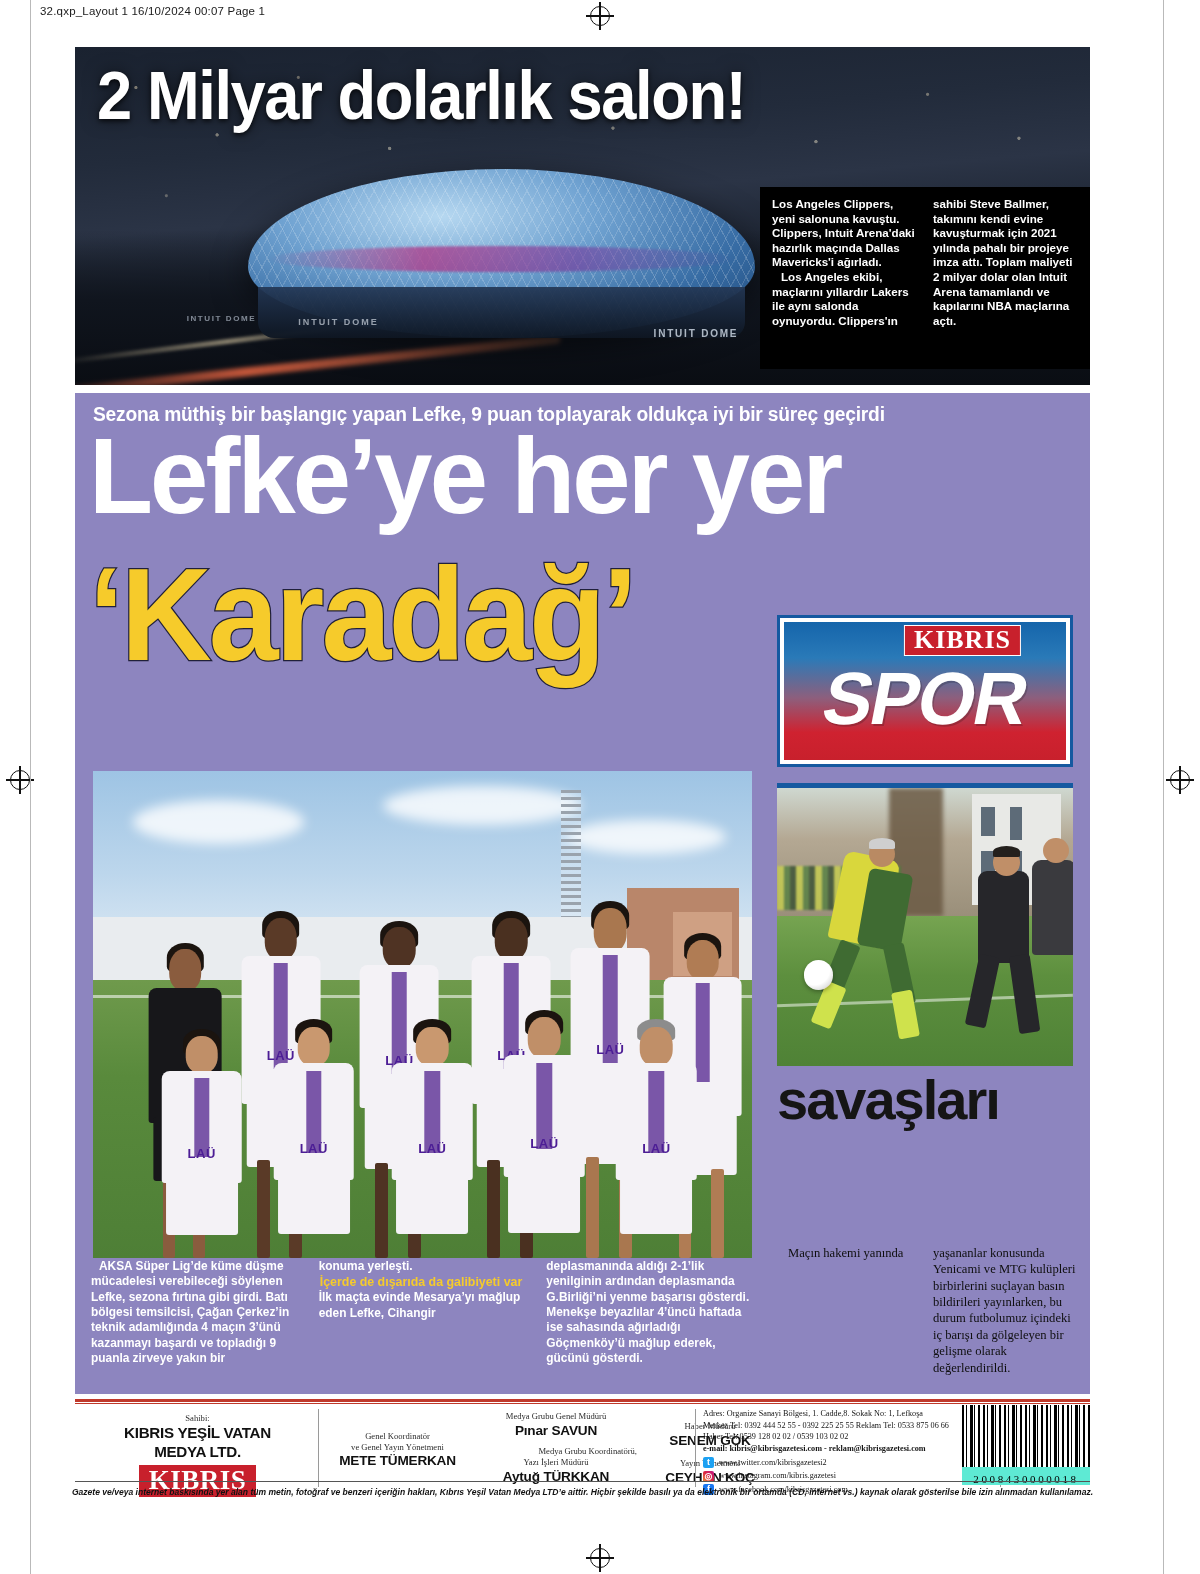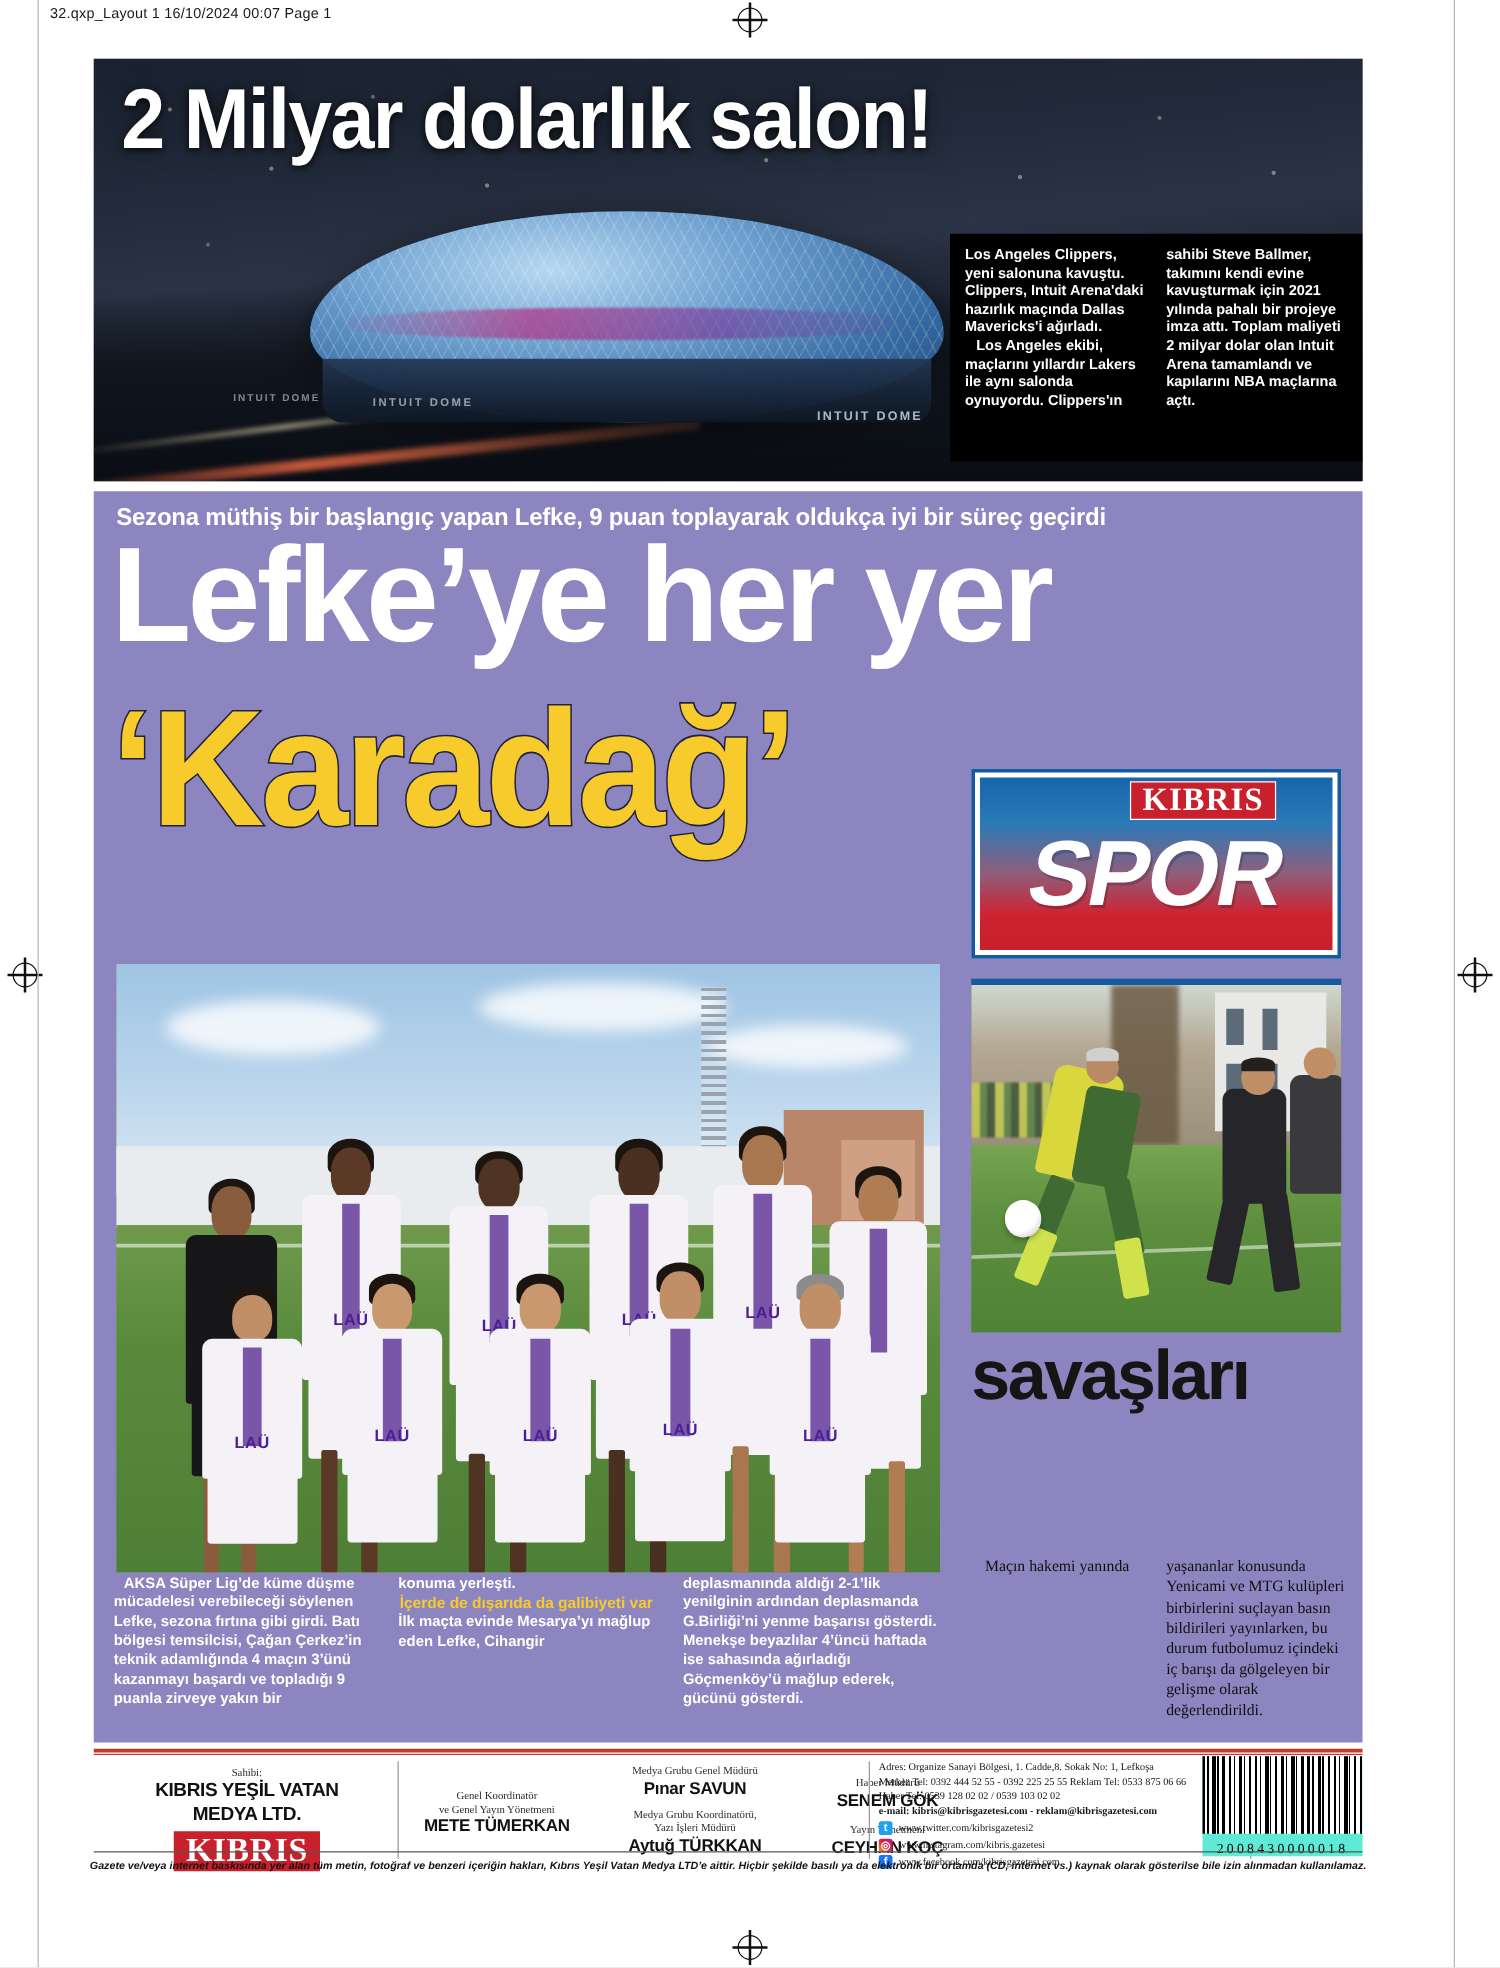--- a/index.html
+++ b/index.html
@@ -438,21 +438,21 @@
 
     <div class="fcol" style="left:250px;top:32px;width:145px;text-align:center;">
       <div class="frole">Genel Koordinatör</div>
       <div class="frole">ve Genel Yayın Yönetmeni</div>
       <div class="fname">METE TÜMERKAN</div>
     </div>
 
     <div class="fcol" style="left:400px;top:0;width:162px;margin-top:12px;">
       <div class="frole">Medya Grubu Genel Müdürü</div>
       <div class="fname">Pınar SAVUN</div>
-      <div class="frole" style="margin-top:7px;">Medya Grubu Koordinatörü,</div>
+      <div class="frole" style="margin-top:7px;text-align:right;">Medya Grubu Koordinatörü,</div>
       <div class="frole">Yazı İşleri Müdürü</div>
       <div class="fname">Aytuğ TÜRKKAN</div>
     </div>
 
     <div class="fcol" style="left:565px;top:22px;width:140px;">
       <div class="frole">Haber Müdürü</div>
       <div class="fname">SENEM GÖK</div>
       <div class="frole" style="margin-top:9px;">Yayın Yönetmeni</div>
       <div class="fname">CEYHAN KOÇ</div>
     </div>

